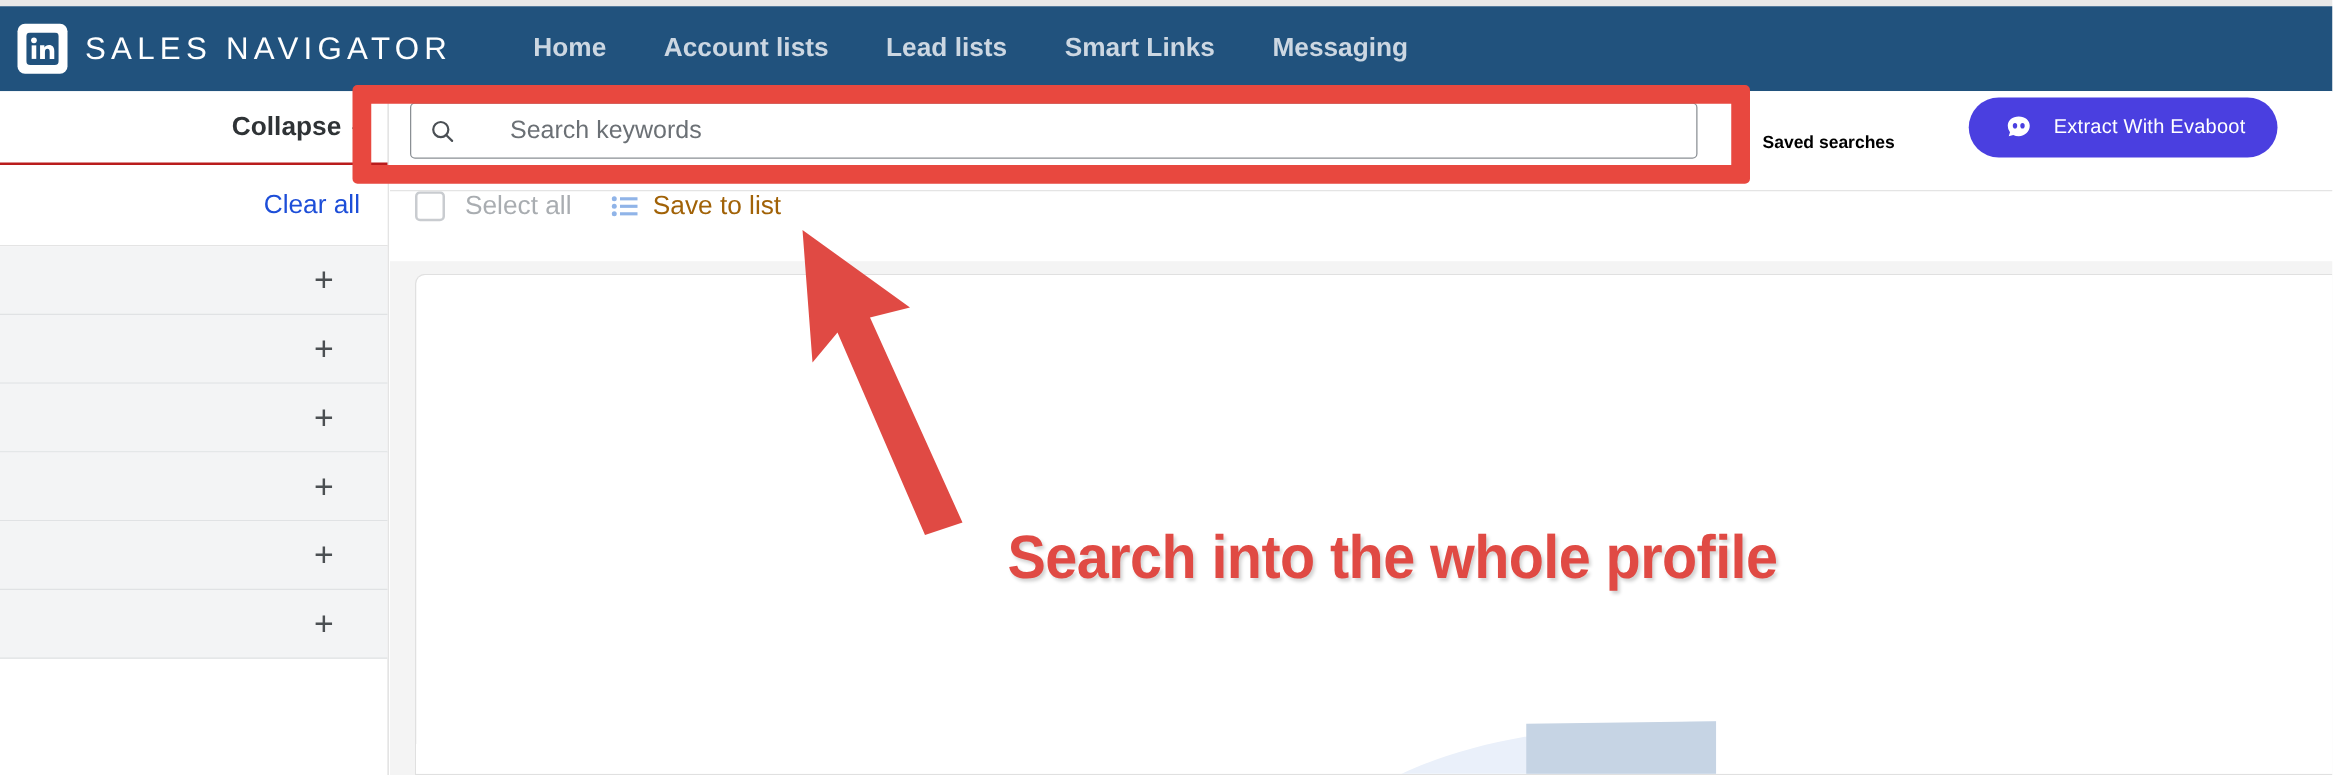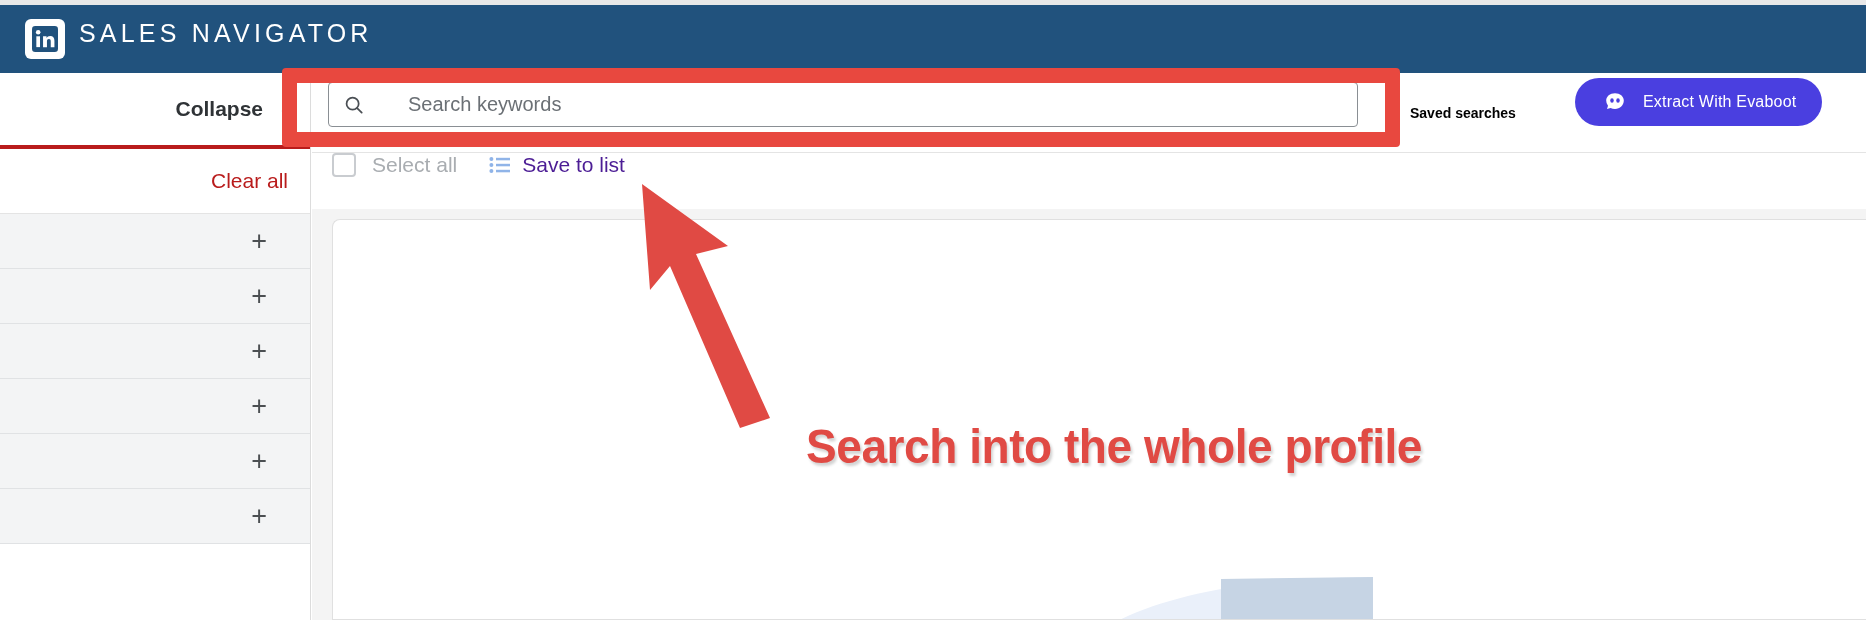--- a/index.html
+++ b/index.html
@@ -29,22 +29,22 @@
   .navbar {
     position: absolute;
     left: 0; top: 5px;
     width: 1866px; height: 68px;
     background: #21527d;
     display: flex;
     align-items: center;
   }
   .brand {
     display: flex;
-    align-items: flex-start;
-    margin-left: 25px;
+    align-items: center;
+    margin-left: 14px;
   }
   .li-logo {
     width: 40px; height: 40px;
     background: #ffffff;
     border-radius: 6px;
     display: flex;
     align-items: center;
     justify-content: center;
   }
   .li-logo svg { display:block; }
@@ -109,27 +109,26 @@
 
   
   .sidebar {
     position: absolute;
     left: 0; top: 73px;
     width: 311px; height: 547px;
     background: #ffffff;
     border-right: 1px solid #dcdcdc;
   }
   .collapse-row {
-    height: 76px;
+    height: 59px;
     display: flex;
     align-items: center;
     justify-content: flex-end;
     padding-right: 22px;
-    border-bottom: 4px solid #b91c1c;
-    gap: 10px;
+    border-bottom: 2px solid #b91c1c;
   }
   .collapse-label {
     color: #2f3336;
     font-size: 21px;
     font-weight: bold;
     cursor: pointer;
   }
   .collapse-chevron {
     color: #2f3336;
     font-size: 21px;
@@ -138,21 +137,21 @@
   }
   .clearall-row {
     height: 64px;
     display: flex;
     align-items: center;
     justify-content: flex-end;
     padding-right: 22px;
     background: #ffffff;
   }
   .clearall-label {
-    color: #b91c1c;
+    color: #1d4ed8;
     font-size: 21px;
     font-weight: 400;
     cursor: pointer;
   }
   .filter-list {
     border-top: 1px solid #e4e4e4;
   }
   .filter-row {
     height: 55px;
     background: #f3f4f5;
@@ -258,21 +257,21 @@
     cursor: pointer;
   }
   .save-to-list {
     display: flex;
     align-items: center;
     margin-left: 32px;
     cursor: pointer;
   }
   .list-icon { display:flex; align-items:center; }
   .save-to-list-label {
-    color: #4c1d95;
+    color: #a16207;
     font-size: 21px;
     margin-left: 11px;
     font-weight: 400;
   }
 
   
   .results-area {
     position: absolute;
     left: 0; top: 136px;
     width: 1554px; height: 411px;
@@ -337,20 +336,27 @@
         <svg width="26" height="26" viewBox="0 0 24 24">
           <rect x="0" y="0" width="24" height="24" rx="3" fill="#21527d"></rect>
           <rect x="4" y="9.5" width="3.4" height="10" fill="#ffffff"></rect>
           <circle cx="5.7" cy="5.8" r="2.1" fill="#ffffff"></circle>
           <path d="M10.2 9.5h3.2v1.5c.6-1 1.8-1.8 3.4-1.8 2.6 0 3.9 1.6 3.9 4.4v5.9h-3.4v-5.3c0-1.4-.5-2.2-1.7-2.2-1.1 0-1.8.7-1.8 2.2v5.3h-3.6z" fill="#ffffff"></path>
         </svg>
       </span>
       <span class="brand-text">SALES NAVIGATOR</span>
     </div>
 
+    <div class="nav-links">
+      <span class="nav-link">Home</span>
+      <span class="nav-link">Account lists</span>
+      <span class="nav-link">Lead lists</span>
+      <span class="nav-link">Smart Links</span>
+      <span class="nav-link">Messaging</span>
+    </div>
 
   </div>
 
   <div class="sidebar">
     <div class="collapse-row">
       <span class="collapse-label">Collapse</span>
       <span class="collapse-chevron">‹</span>
     </div>
     <div class="clearall-row">
       <span class="clearall-label">Clear all</span>

